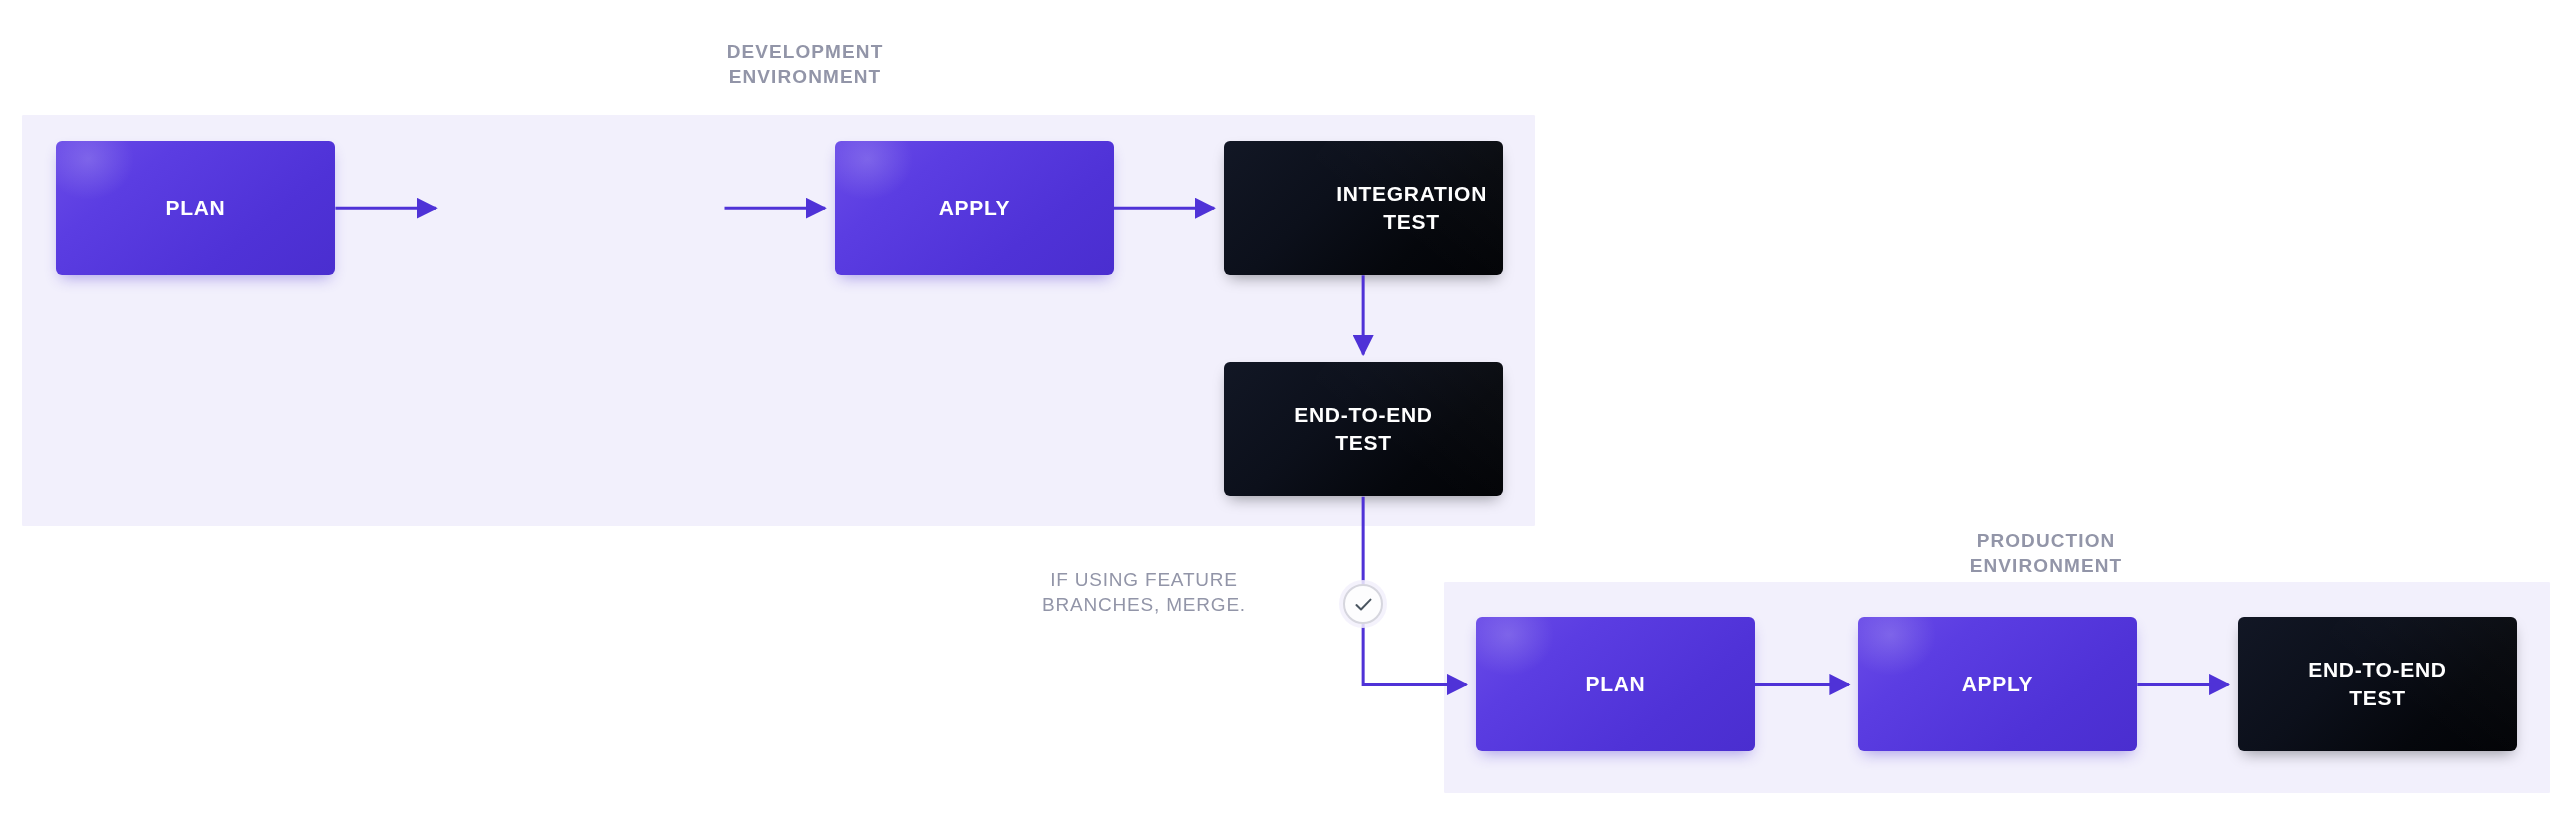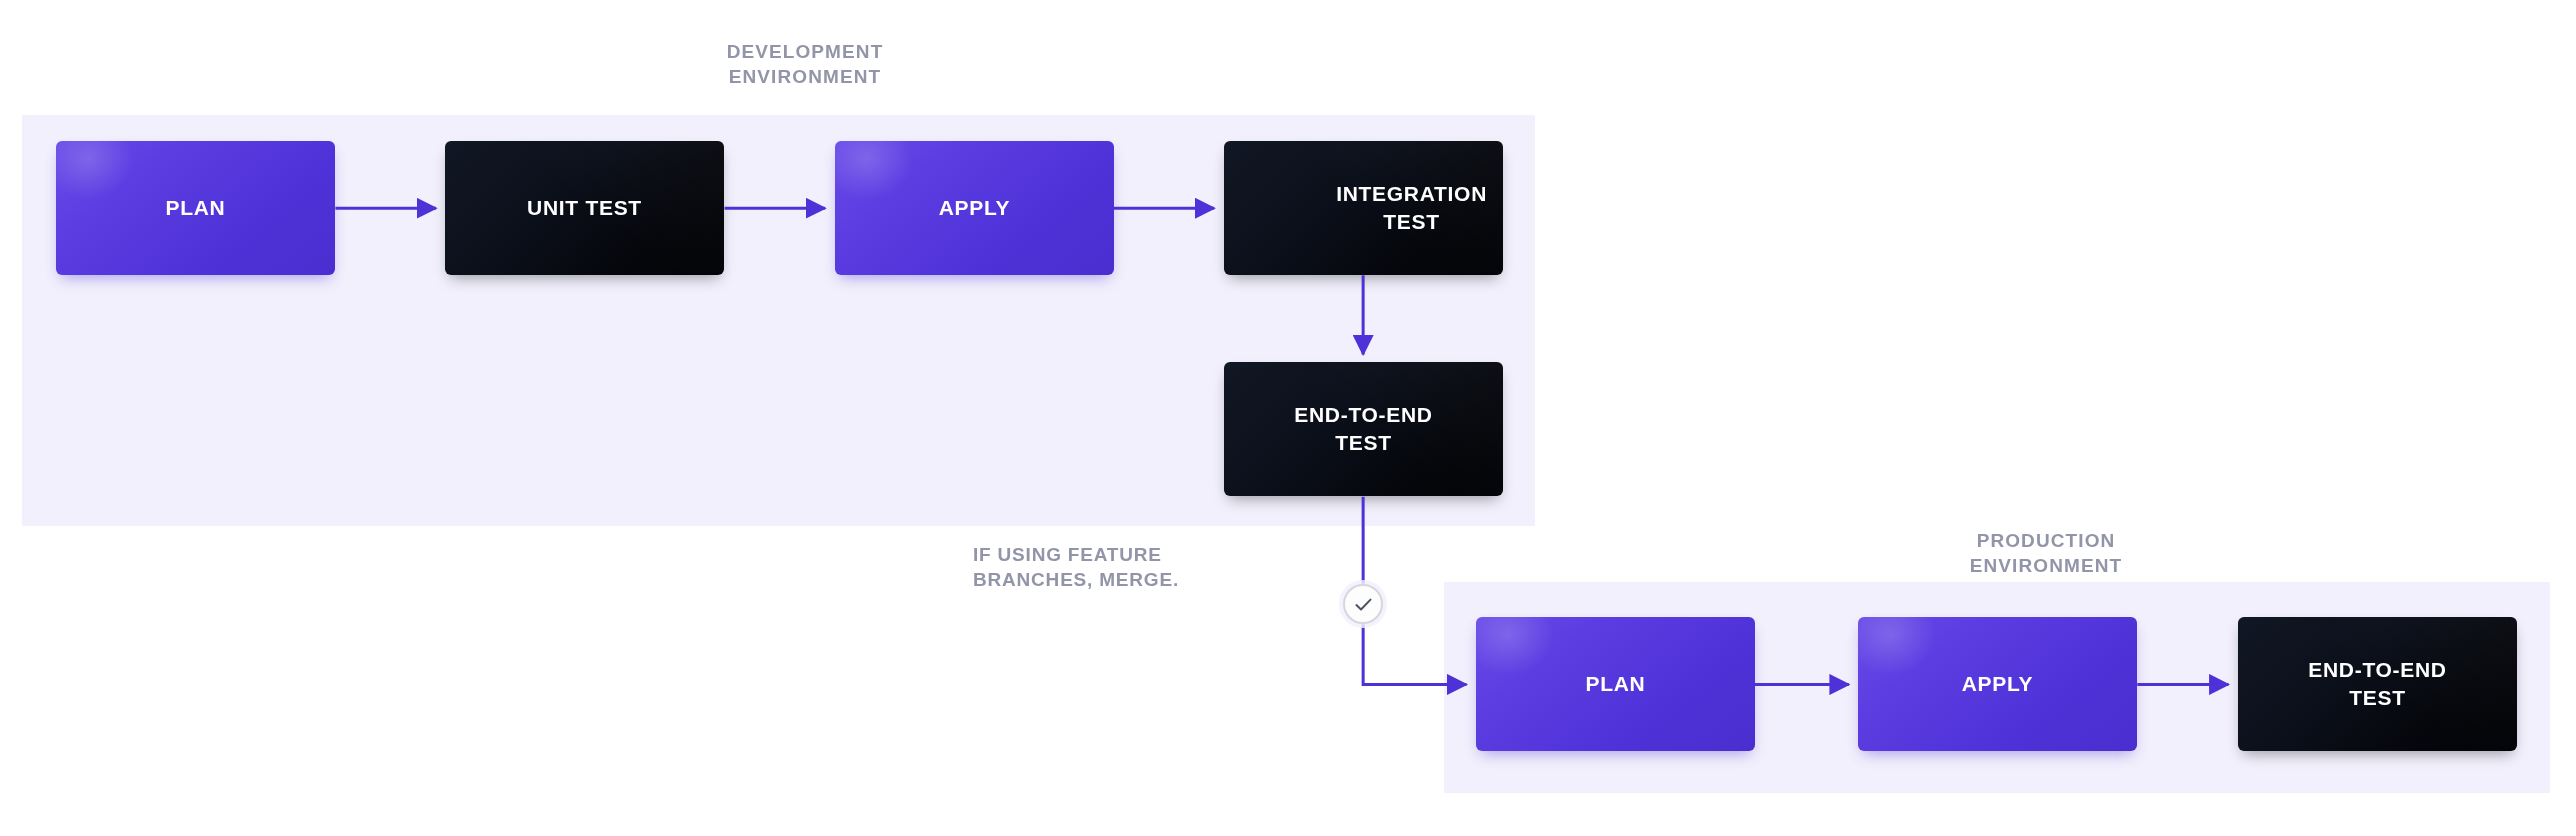--- a/index.html
+++ b/index.html
@@ -63,22 +63,22 @@
   #node-prod-plan        { left:1476px; top:617px; }
   #node-prod-apply       { left:1858px; top:617px; }
   #node-prod-e2e         { left:2238px; top:617px; }
 
   
   #wires{ position:absolute; left:0; top:0; width:2576px; height:837px;
           pointer-events:none; z-index:3; }
 
   
   #merge-note{
-    position:absolute; left:973px; top:542px; width:342px;
-    text-align:left; color:#9295A8; font-size:19px; font-weight:bold;
+    position:absolute; left:973px; top:567px; width:342px;
+    text-align:center; color:#9295A8; font-size:19px; font-weight:normal;
     letter-spacing:0.8px; line-height:1.32; text-transform:uppercase;
     white-space:pre-line;
   }
 
   
   #check-badge{
     position:absolute; left:1343px; top:584px; width:40px; height:40px;
     border-radius:50%; background:#FDFDFE; border:2px solid #D6D6DE;
     display:flex; align-items:center; justify-content:center; z-index:6;
     box-shadow:0 0 0 4px rgba(242,240,252,.85);
@@ -123,23 +123,20 @@
 
   <div id="check-badge">
     <svg width="23" height="23" viewBox="0 0 24 24" fill="none">
       <path d="M4.6 12.6 L9.4 17.2 L19.3 6.9" stroke="#4A5560" stroke-width="2.1" stroke-linecap="round" stroke-linejoin="round"></path>
     </svg>
   </div>
 
   <div class="node purple" id="node-dev-plan">
     <span class="label">PLAN</span>
   </div>
-  <div class="node dark" id="node-dev-unit-test">
-    <span class="label">UNIT TEST</span>
-  </div>
   <div class="node purple" id="node-dev-apply">
     <span class="label">APPLY</span>
   </div>
   <div class="node dark" id="node-dev-integration">
     <span class="label">INTEGRATION
 TEST</span>
   </div>
   <div class="node dark" id="node-dev-e2e">
     <span class="label">END-TO-END
 TEST</span>

